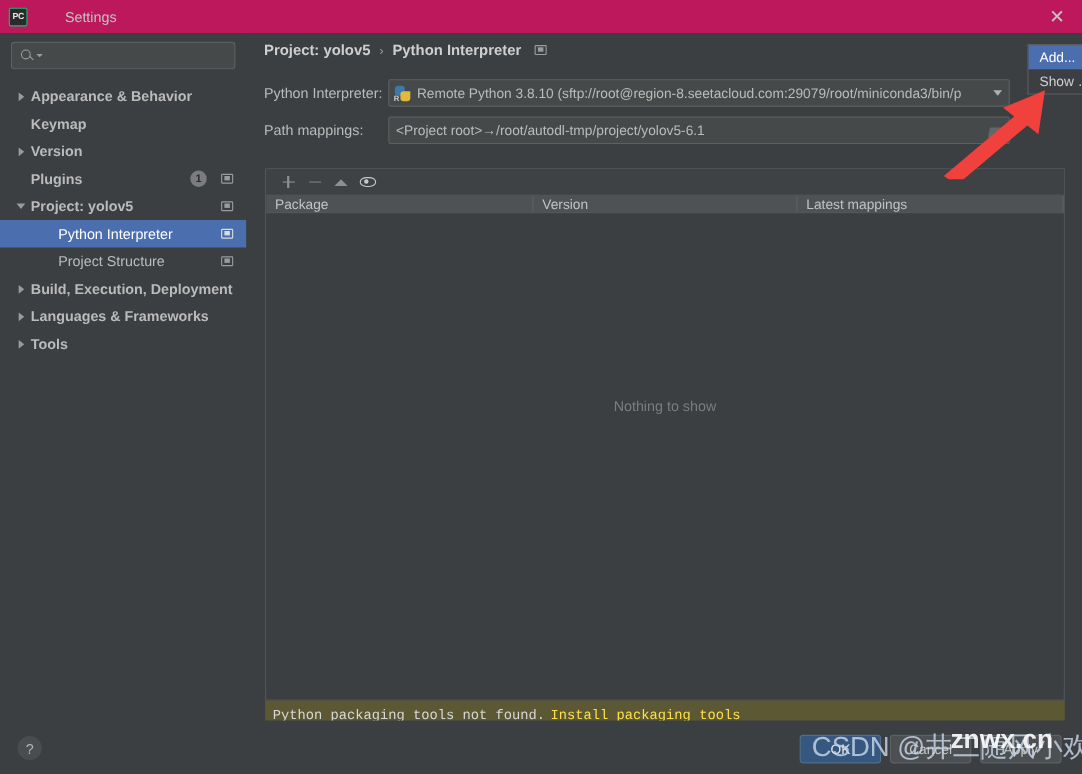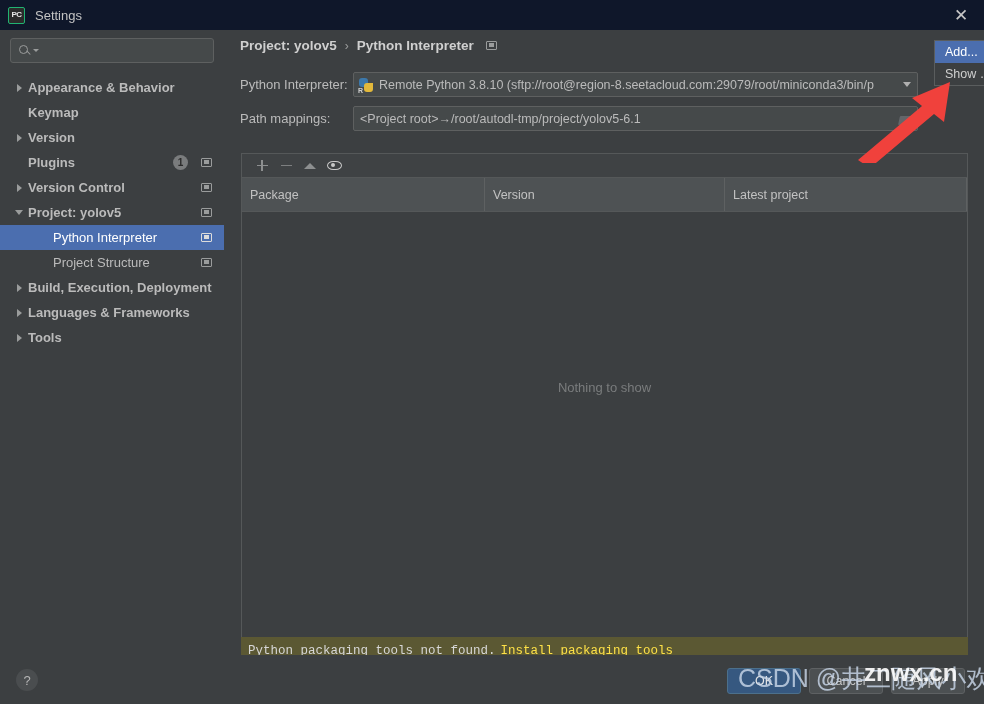--- a/index.html
+++ b/index.html
@@ -12,22 +12,22 @@
   #app {
     position: relative;
     width: 984px; height: 704px;
     background: #3c3f41;
     color: #bbbbbb;
   }
 
   
   .titlebar {
     position: absolute; left: 0; top: 0; width: 984px; height: 30px;
-    background: #0f172a;
-    display: flex; align-items: center;
+    background: #be185d;
+    display: flex; align-items: center; gap: 24px;
   }
   .pc-logo {
     margin-left: 8px; width: 17px; height: 17px;
     border: 1.5px solid #21b372; border-radius: 2px;
     background: #2b2b2b;
     display: flex; align-items: center; justify-content: center;
     font-size: 8px; font-weight: bold; color: #e8e8e8; line-height: 1;
     letter-spacing: -0.5px;
   }
   .title-text {
@@ -258,21 +258,21 @@
   .ic-eye {
     width: 15px; height: 9px; border-radius: 50% / 60%;
     border: 1.5px solid #c8c8c8; position: relative;
   }
   .ic-eye::after {
     content: ""; position: absolute; left: 3.8px; top: 1.2px;
     width: 4px; height: 4px; border-radius: 50%; background: #c8c8c8;
   }
 
   .pkg-head {
-    height: 34px; background: #4e5254;
+    height: 16px; background: #4e5254;
     border-bottom: 1px solid #555859;
     display: flex; align-items: stretch;
   }
   .pkg-head .col {
     display: flex; align-items: center;
     font-size: 12.5px; color: #c2c2c2;
     padding-left: 8px;
     border-right: 1px solid #5e6162;
   }
   .col-pkg { width: 243px; }
@@ -381,27 +381,20 @@
         <div class="tree-row bold">
           <span class="twisty right">
             <i></i>
           </span>
           <span class="tree-label">Version</span>
         </div>
         <div class="tree-row bold">
           <span class="twisty none"></span>
           <span class="tree-label">Plugins</span>
           <span class="badge">1</span>
-          <span class="copy-ic"></span>
-        </div>
-        <div class="tree-row bold">
-          <span class="twisty right">
-            <i></i>
-          </span>
-          <span class="tree-label">Version Control</span>
           <span class="copy-ic"></span>
         </div>
         <div class="tree-row bold">
           <span class="twisty down">
             <i></i>
           </span>
           <span class="tree-label">Project: yolov5</span>
           <span class="copy-ic"></span>
         </div>
         <div class="tree-row selected child">
@@ -474,21 +467,21 @@
           <span class="tb-btn ic-plus"></span>
           <span class="tb-btn ic-minus"></span>
           <span class="tb-btn ic-up"></span>
           <span class="tb-btn">
             <span class="ic-eye"></span>
           </span>
         </div>
       <div class="pkg-head" id="pkg-head">
           <div class="col col-pkg">Package</div>
           <div class="col col-ver">Version</div>
-          <div class="col col-lat">Latest project</div>
+          <div class="col col-lat">Latest mappings</div>
         </div>
       <div class="pkg-body">
         <div class="nothing">Nothing to show</div>
       </div>
     </div>
 
     <div class="status-bar">
       <span>Python packaging tools not found.</span>
       <a>Install packaging tools</a>
     </div>

